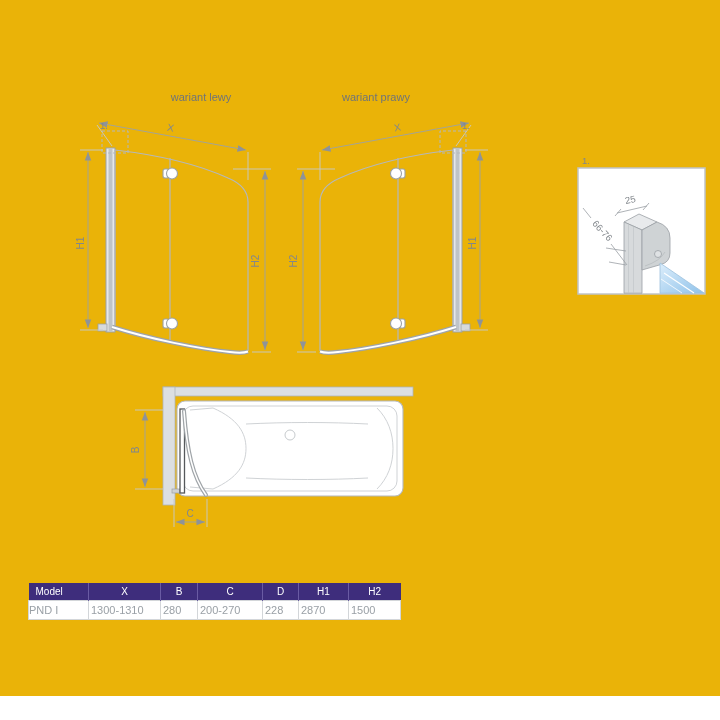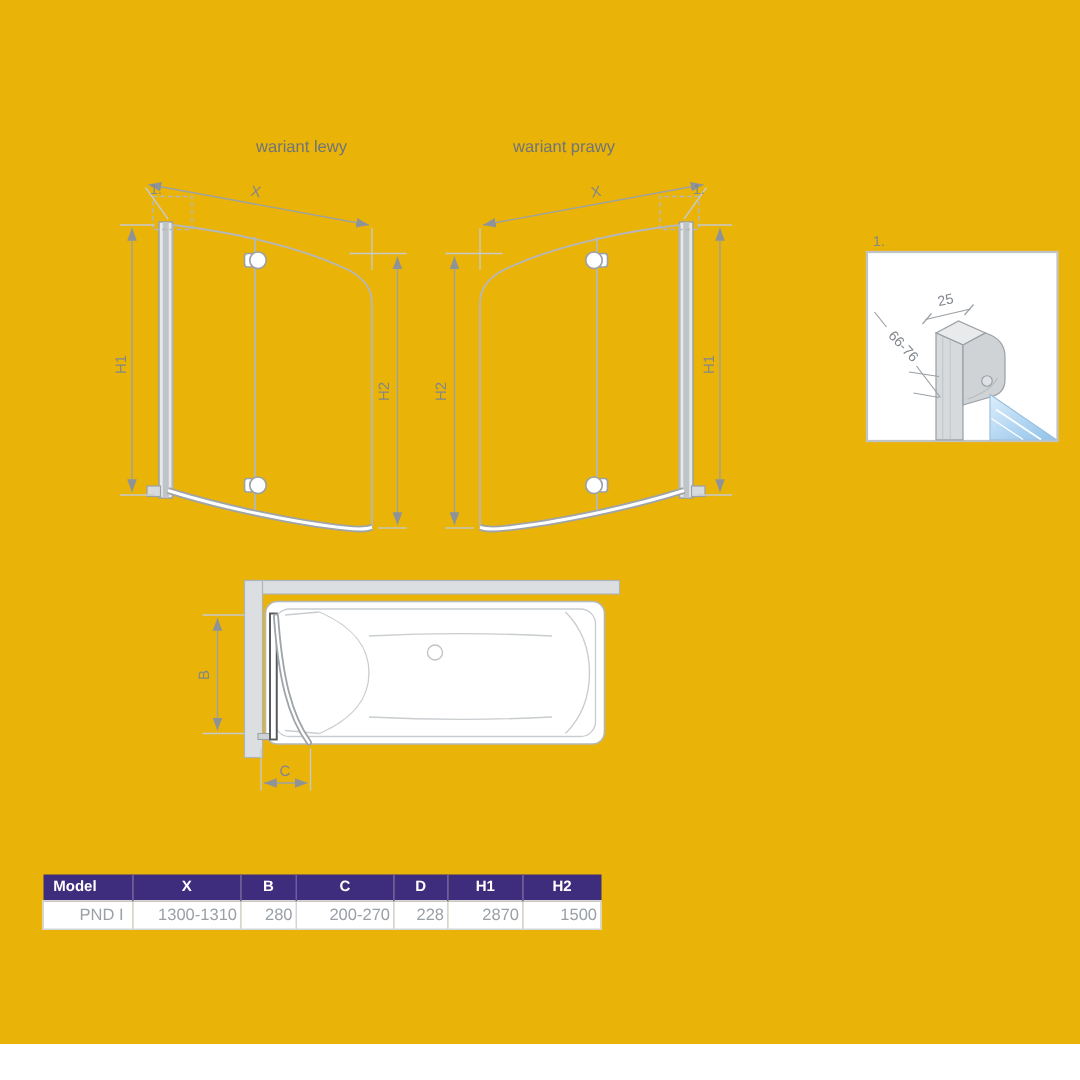--- a/index.html
+++ b/index.html
@@ -5,26 +5,26 @@
   html,body{margin:0;padding:0;background:#ffffff;}
   #canvas{position:relative;width:720px;height:696px;background:#eab308;overflow:hidden;
           font-family:"Liberation Sans",sans-serif;}
   svg{position:absolute;left:0;top:0;}
   svg text{font-family:"Liberation Sans",sans-serif;fill:#82878c;}
   .title-label{font-size:11px;fill:#6f7479;}
   .dim-label{font-size:10px;}
   .small-label{font-size:9.5px;}
   
   #spec-table{position:absolute;left:28px;top:583px;border-collapse:collapse;table-layout:fixed;}
-  #spec-table th{background:var(--header_bg,#3e2d7c);color:#fff;font-size:10px;font-weight:bold;
+  #spec-table th{background:var(--header_bg,#3e2d7c);color:#fff;font-size:10px;font-weight:normal;
                  height:15px;padding:1px 2px;text-align:center;border-left:1px solid #6a5ba3;}
   #spec-table th:first-child{border-left:none;text-align:left;padding-left:7px;}
-  #spec-table td{color:#9aa0a6;font-size:11px;height:16px;padding:1px 2px;text-align:right;
+  #spec-table td{color:#9aa0a6;font-size:11px;height:16px;padding:1px 2px;text-align:left;
                  border:1px solid #d3d6d9;background:#fff;}
-  #spec-table td:first-child{text-align:left;padding-left:24px;}
+  #spec-table td:first-child{text-align:left;padding-left:0;}
 </style>
 </head>
 <body>
 
 <div id="canvas">
 
 <svg width="720" height="720" viewBox="0 0 720 720">
   <defs>
     <marker id="arr" viewBox="0 0 10 10" refX="9.5" refY="5" markerWidth="9" markerHeight="9" orient="auto-start-reverse" markerUnits="userSpaceOnUse">
       <path d="M0,1.4 L9.5,5 L0,8.6 Z" fill="#8e9398"></path>

